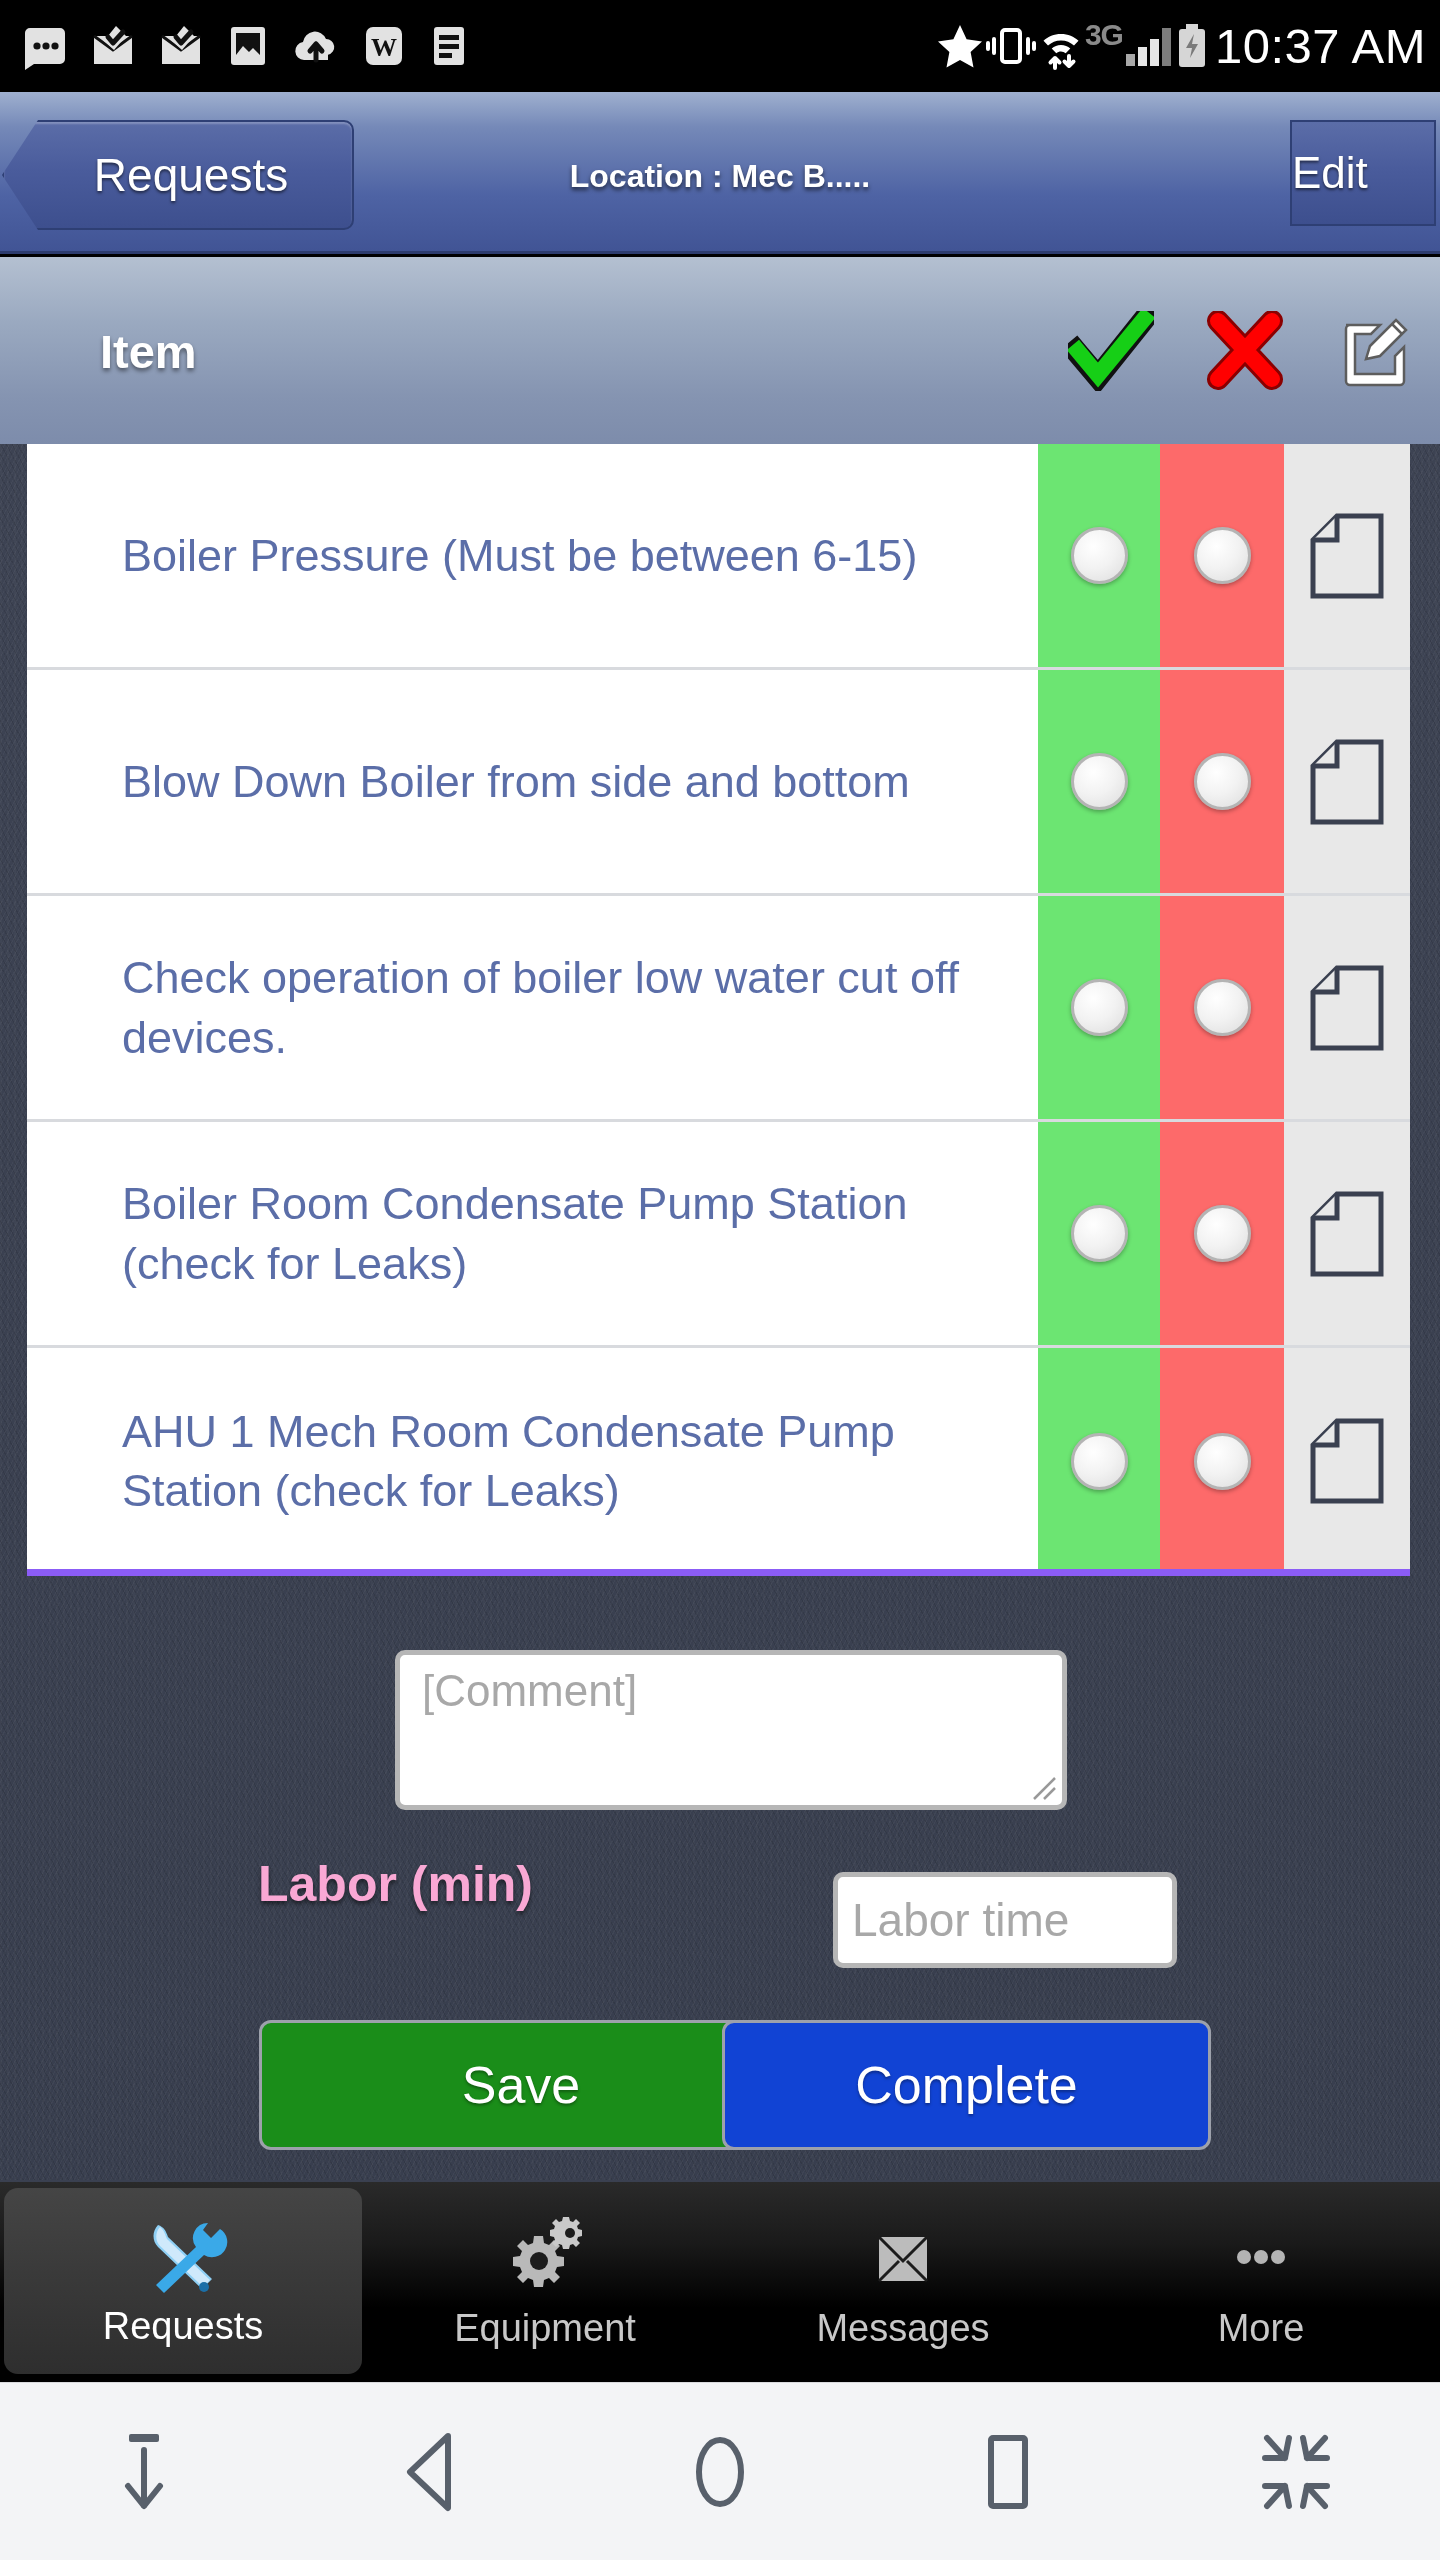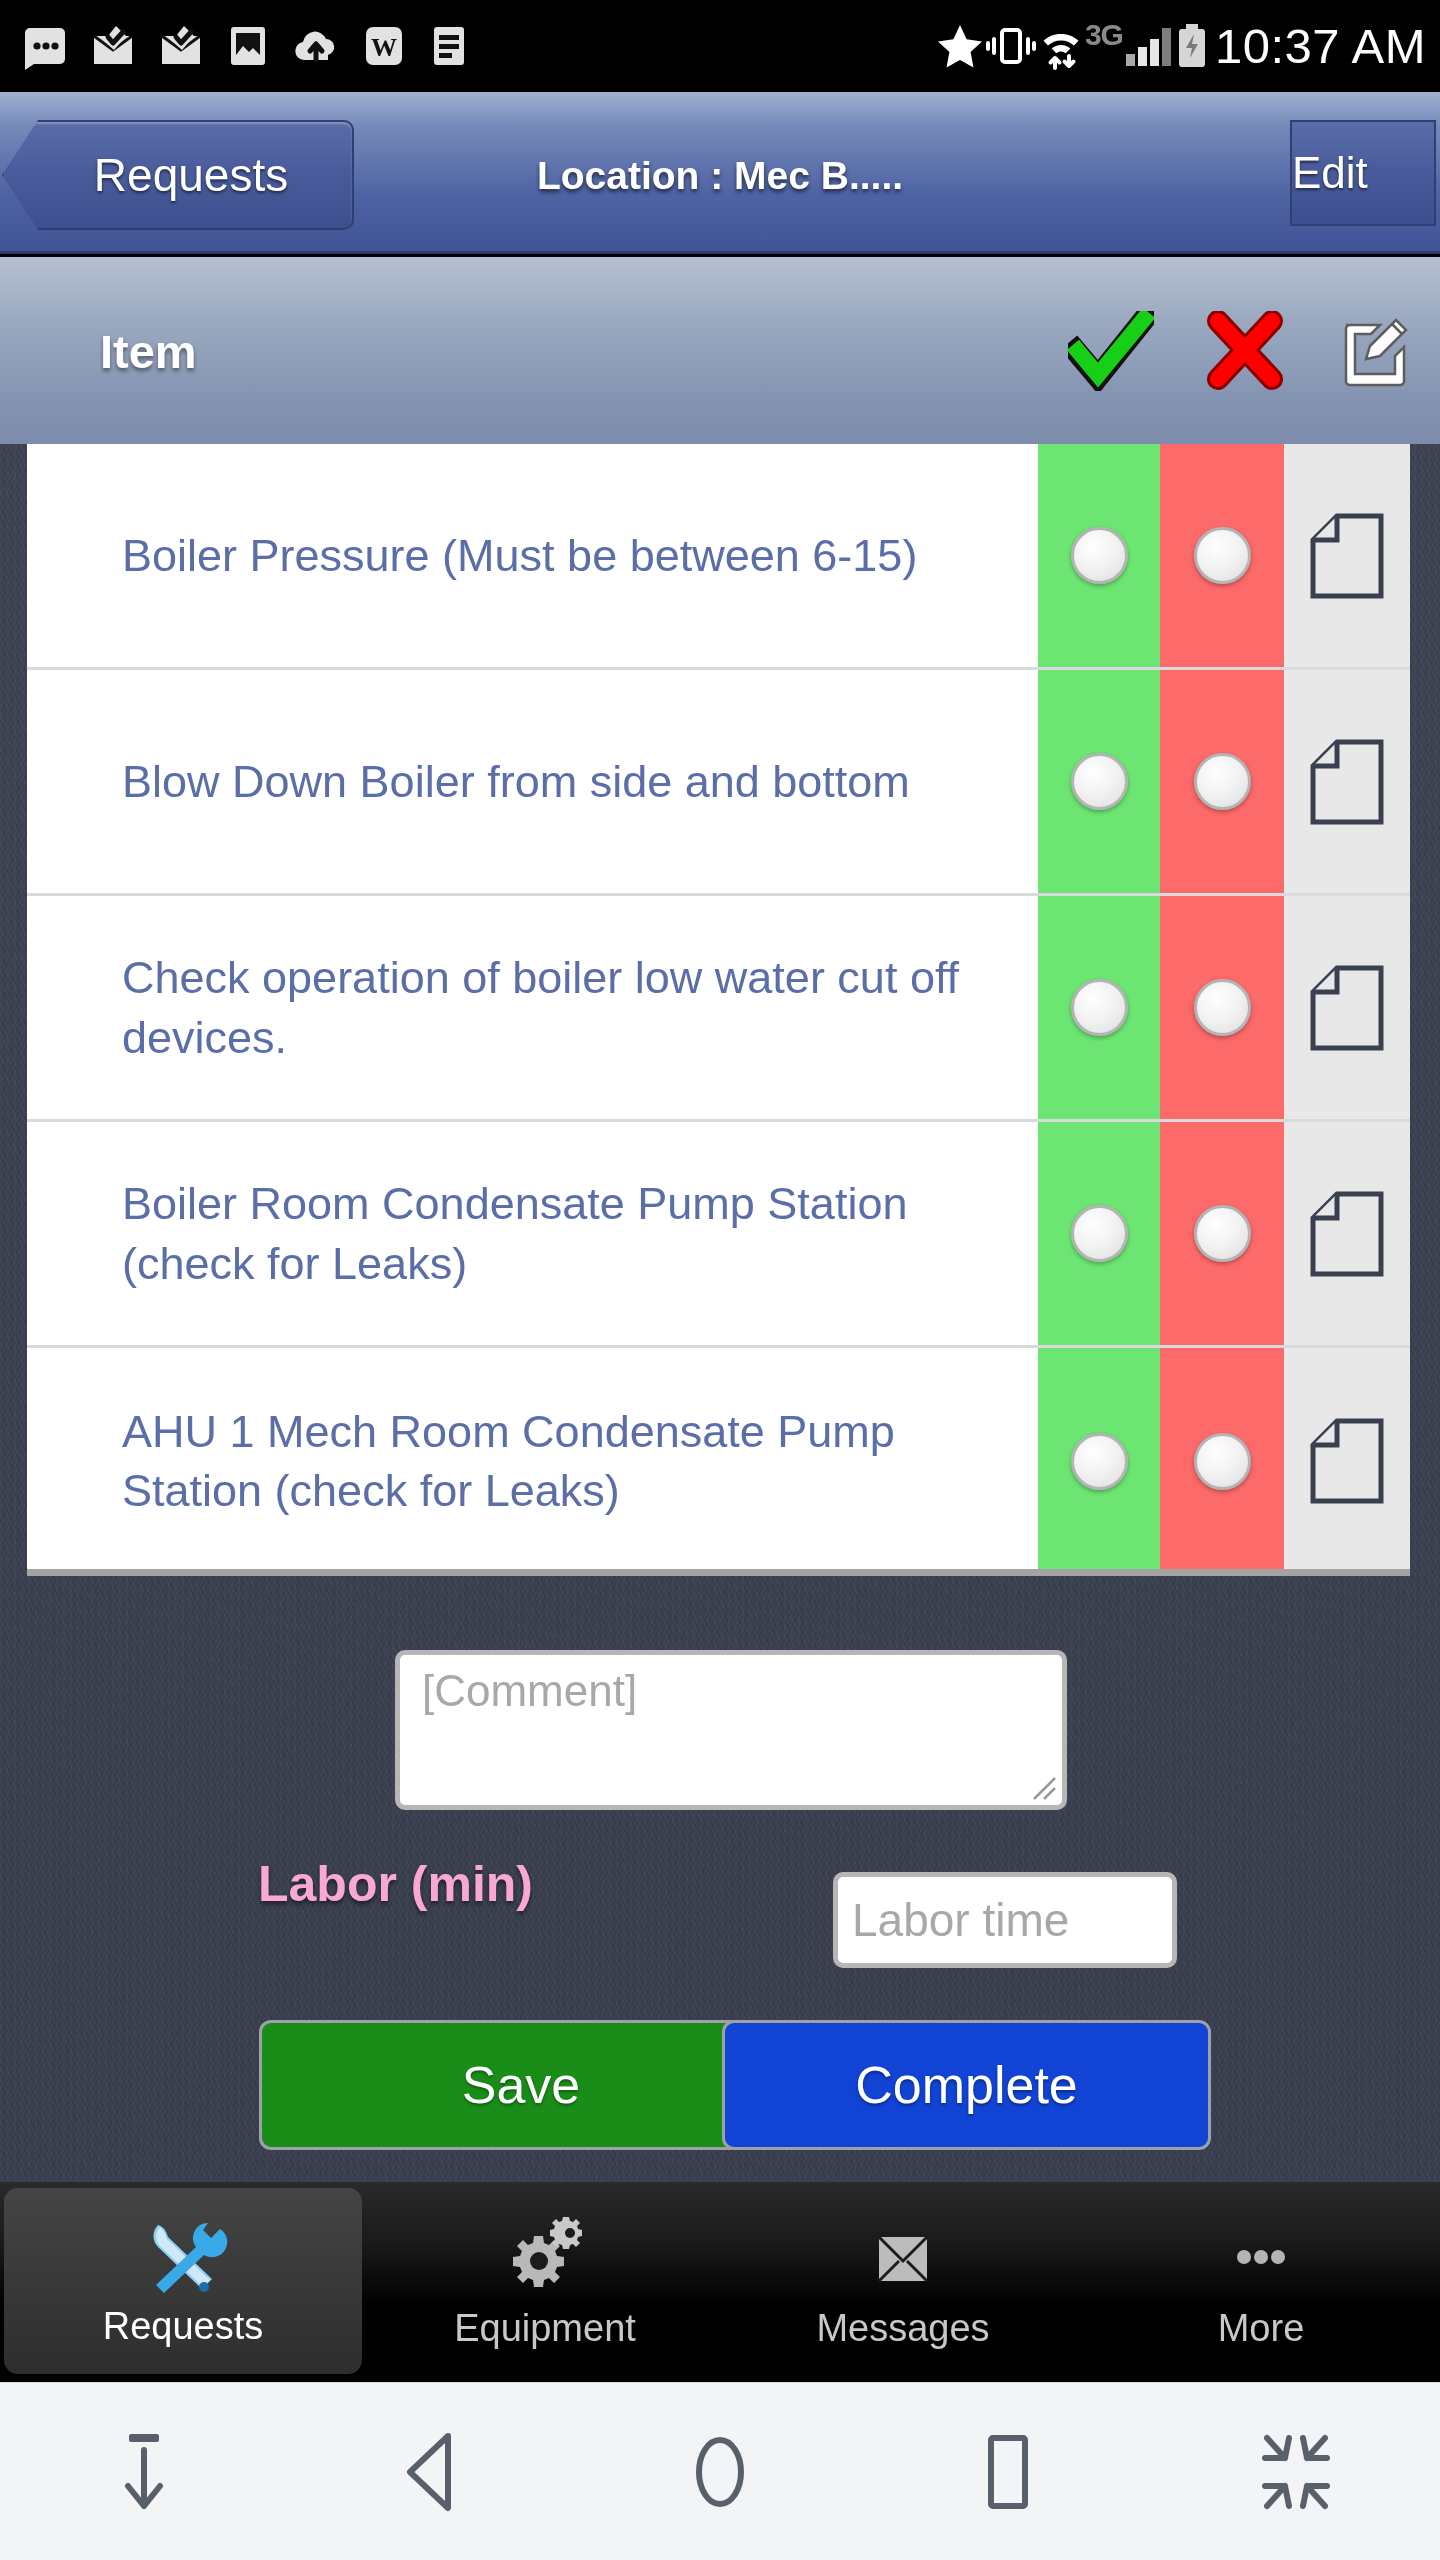--- a/index.html
+++ b/index.html
@@ -87,21 +87,21 @@
     white-space: nowrap;
   }
   .nav-title {
     position: absolute;
     left: 0; right: 0; top: 0;
     height: 168px;
     display: flex;
     align-items: center;
     justify-content: center;
     color: #fff;
-    font-size: 39px;
+    font-size: 32px;
     font-weight: bold;
     text-shadow: 0 3px 4px rgba(0,0,0,0.6);
     pointer-events: none;
     white-space: nowrap;
   }
   .nav-edit {
     position: absolute;
     right: 4px; top: 28px;
     width: 146px; height: 106px;
     background: linear-gradient(to bottom, #5b6da8 0%, #4a5c9c 45%, #3d4f8e 100%);
@@ -162,21 +162,21 @@
   }
 
   
   .table-wrap {
     position: absolute;
     left: 27px; top: 444px;
     width: 1383px;
     height: 1132px;
     background: #fff;
     overflow: hidden;
-    border-bottom: 7px solid #a3a3a3;
+    border-bottom: 7px solid #8b5cf6;
     box-sizing: border-box;
   }
   .row {
     display: flex;
     width: 100%;
     height: 226px;
     border-bottom: 3px solid #d8dade;
     box-sizing: border-box;
     background: #fff;
   }

